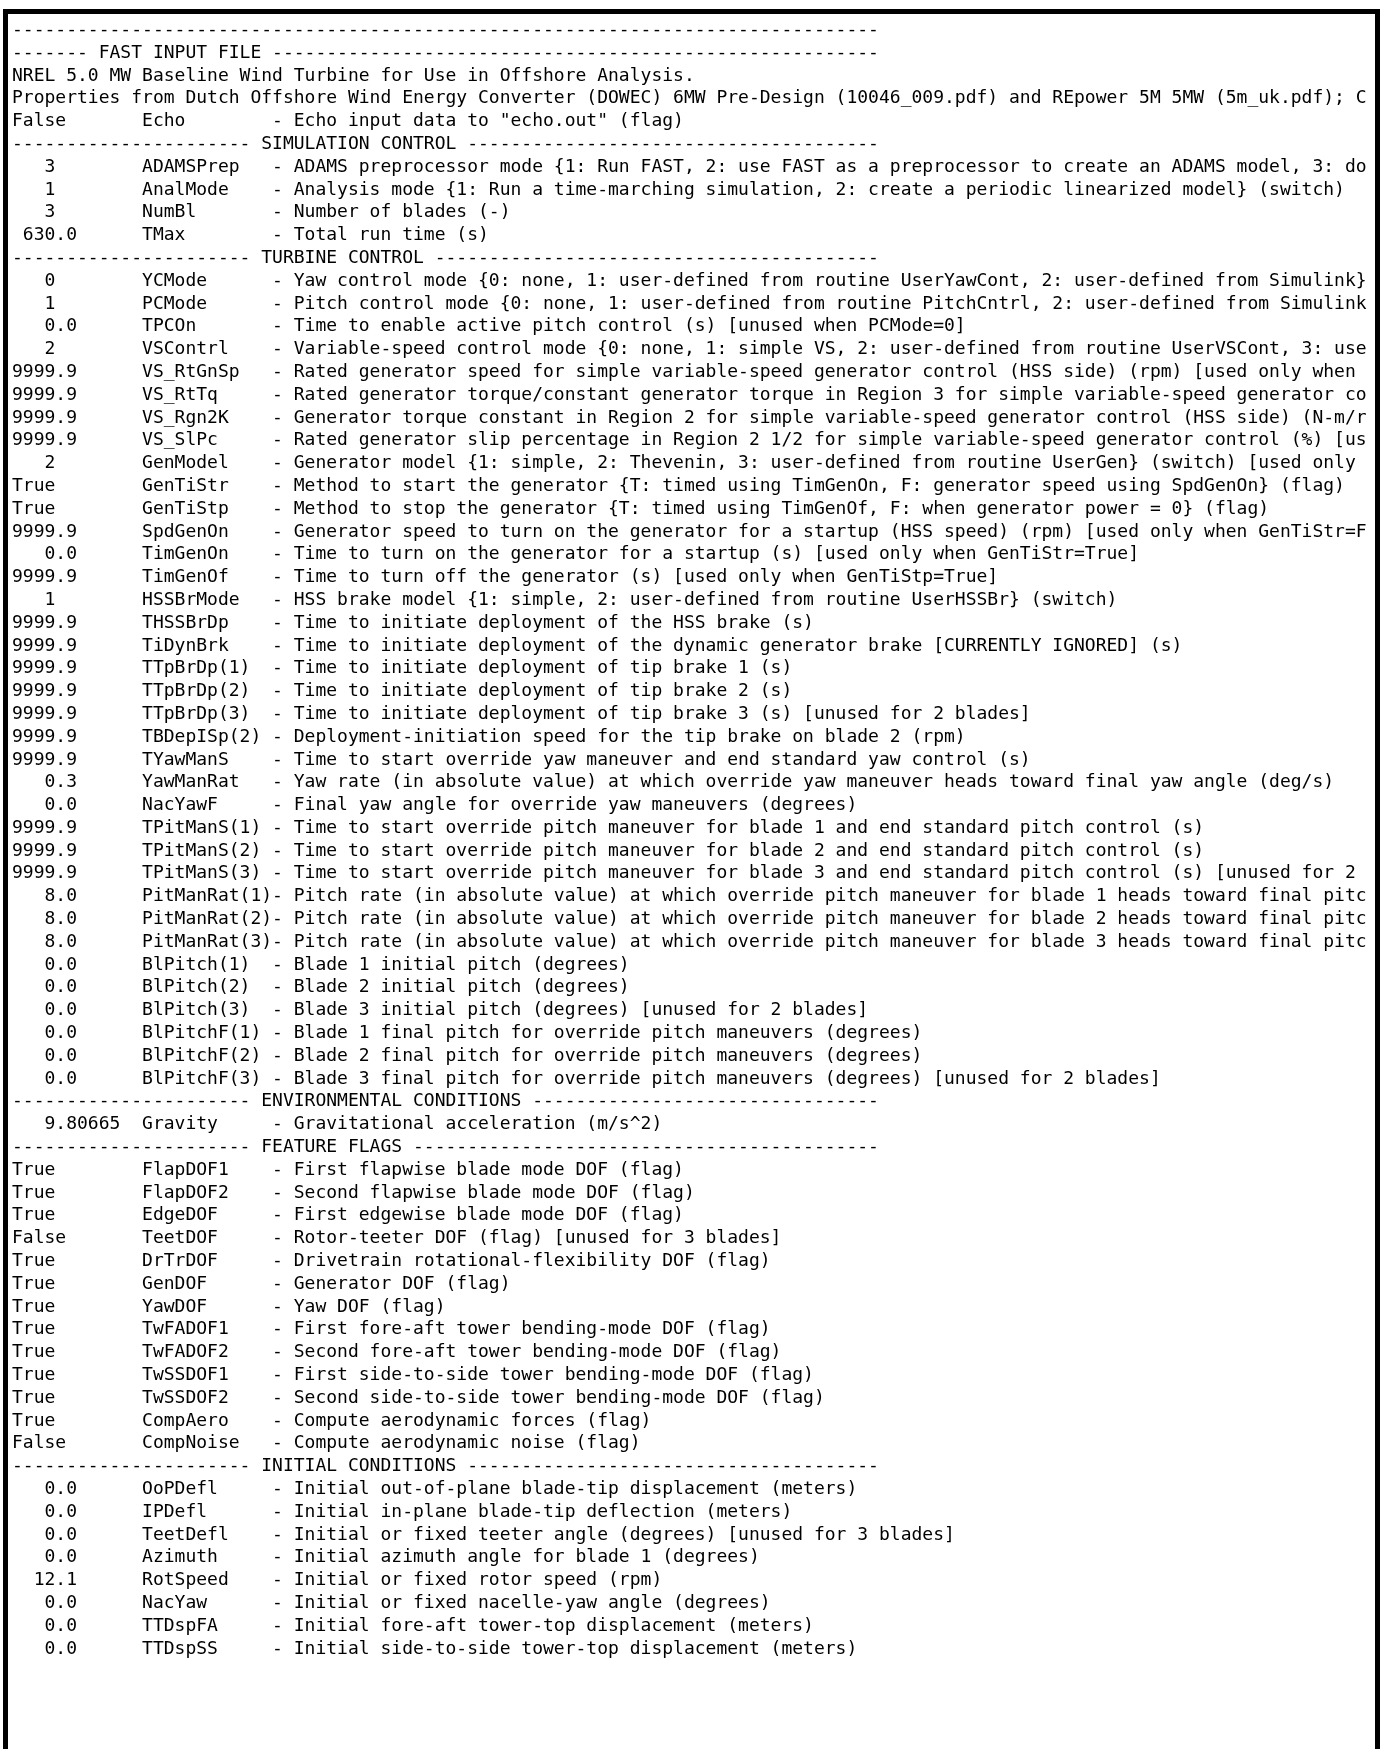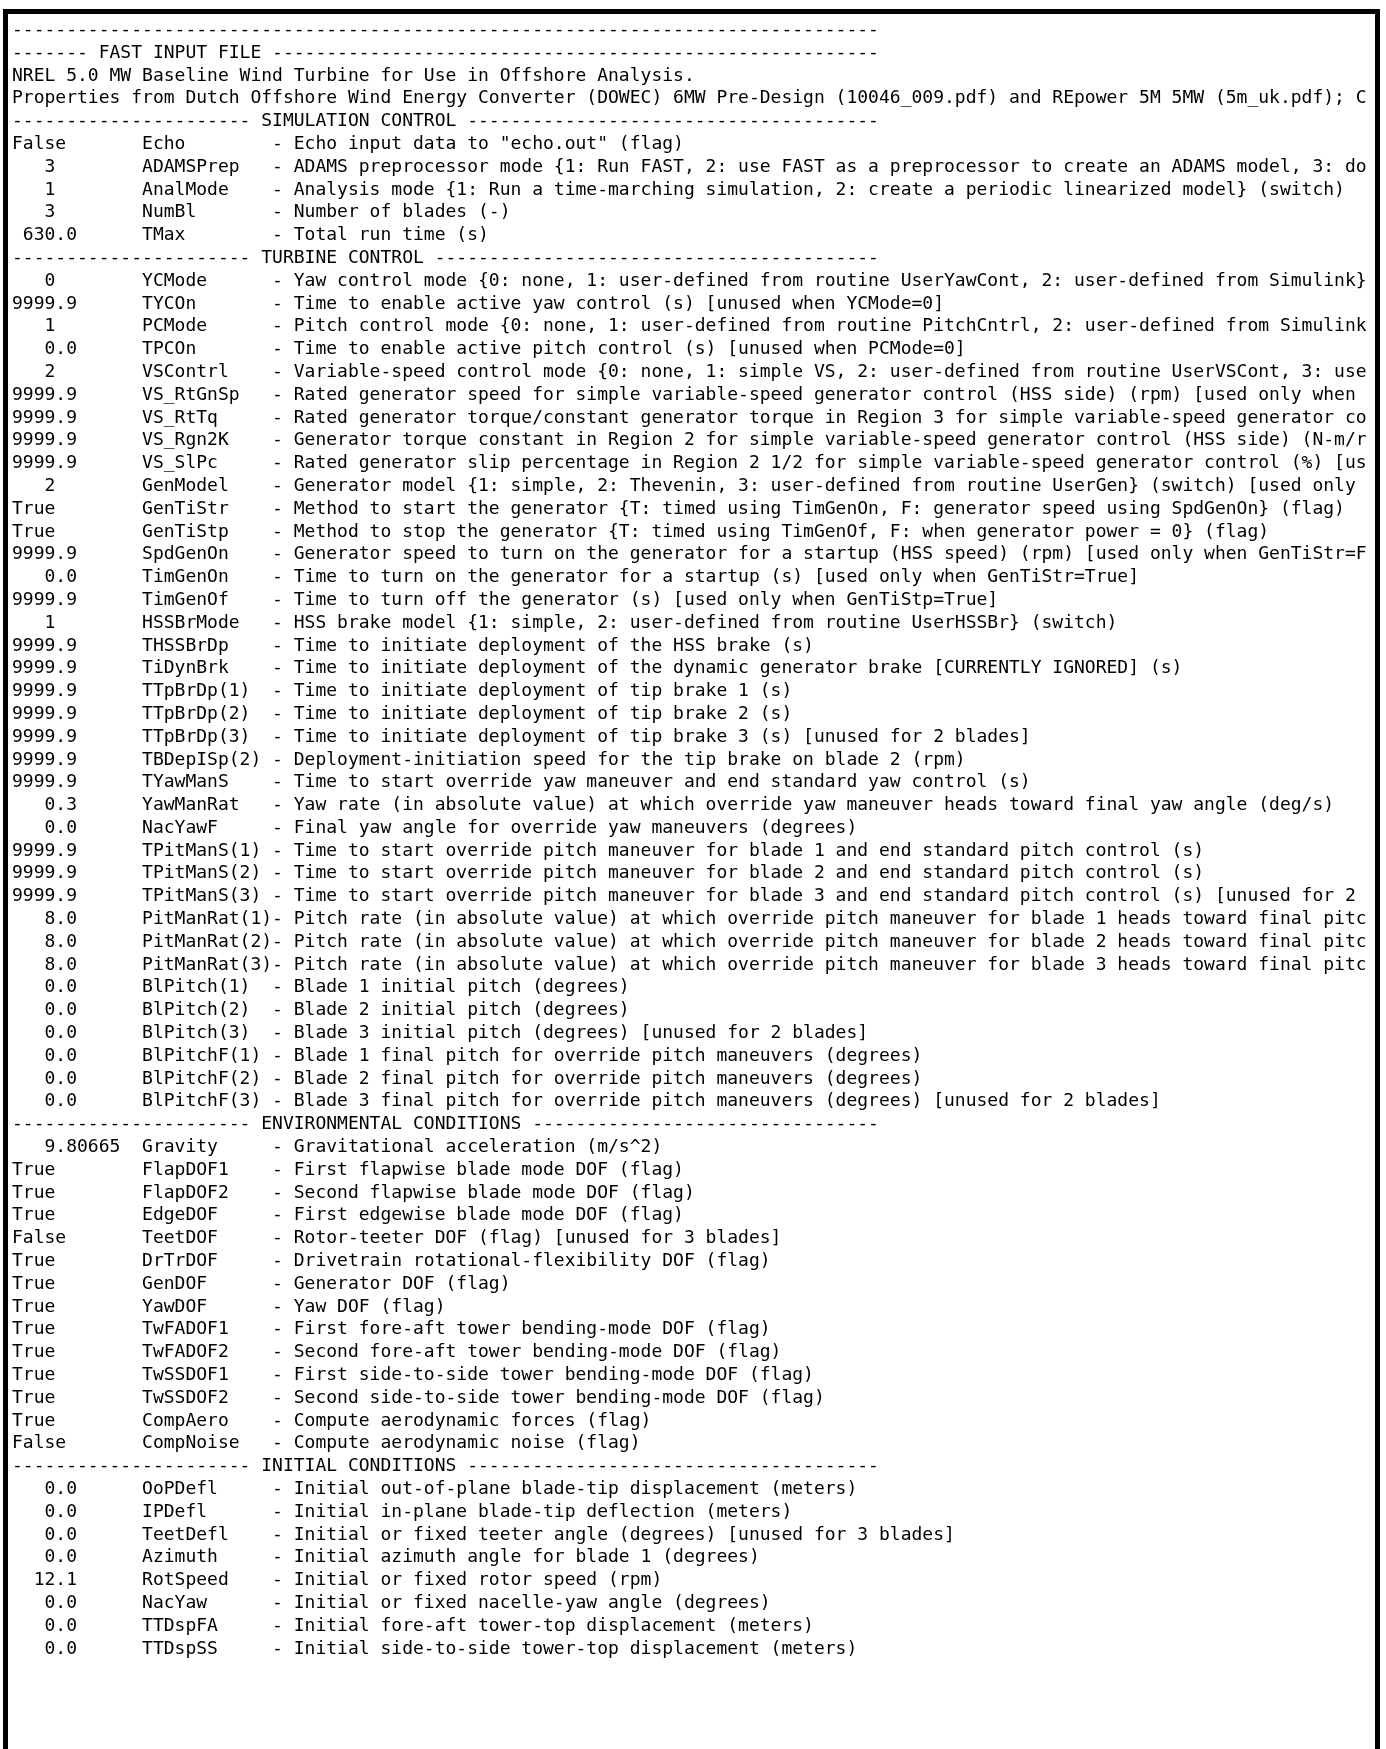--- a/index.html
+++ b/index.html
@@ -38,29 +38,28 @@
 </style>
 </head>
 <body>
 
 <div class="frame">
   <div class="code">
       <div class="ln">--------------------------------------------------------------------------------</div>
       <div class="ln">------- FAST INPUT FILE --------------------------------------------------------</div>
       <div class="ln">NREL 5.0 MW Baseline Wind Turbine for Use in Offshore Analysis.</div>
       <div class="ln">Properties from Dutch Offshore Wind Energy Converter (DOWEC) 6MW Pre-Design (10046_009.pdf) and REpower 5M 5MW (5m_uk.pdf); C</div>
+      <div class="ln">False       Echo        - Echo input data to "echo.out" (flag)</div>
       <div class="ln">---------------------- SIMULATION CONTROL --------------------------------------</div>
-      <div class="ln">False       Echo        - Echo input data to "echo.out" (flag)</div>
       <div class="ln">   3        ADAMSPrep   - ADAMS preprocessor mode {1: Run FAST, 2: use FAST as a preprocessor to create an ADAMS model, 3: do</div>
       <div class="ln">   1        AnalMode    - Analysis mode {1: Run a time-marching simulation, 2: create a periodic linearized model} (switch)</div>
       <div class="ln">   3        NumBl       - Number of blades (-)</div>
       <div class="ln"> 630.0      TMax        - Total run time (s)</div>
       <div class="ln">---------------------- TURBINE CONTROL -----------------------------------------</div>
       <div class="ln">   0        YCMode      - Yaw control mode {0: none, 1: user-defined from routine UserYawCont, 2: user-defined from Simulink}</div>
-      <div class="ln">9999.9      TYCOn       - Time to enable active yaw control (s) [unused when YCMode=0]</div>
       <div class="ln">   1        PCMode      - Pitch control mode {0: none, 1: user-defined from routine PitchCntrl, 2: user-defined from Simulink</div>
       <div class="ln">   0.0      TPCOn       - Time to enable active pitch control (s) [unused when PCMode=0]</div>
       <div class="ln">   2        VSContrl    - Variable-speed control mode {0: none, 1: simple VS, 2: user-defined from routine UserVSCont, 3: use</div>
       <div class="ln">9999.9      VS_RtGnSp   - Rated generator speed for simple variable-speed generator control (HSS side) (rpm) [used only when</div>
       <div class="ln">9999.9      VS_RtTq     - Rated generator torque/constant generator torque in Region 3 for simple variable-speed generator co</div>
       <div class="ln">9999.9      VS_Rgn2K    - Generator torque constant in Region 2 for simple variable-speed generator control (HSS side) (N-m/r</div>
       <div class="ln">9999.9      VS_SlPc     - Rated generator slip percentage in Region 2 1/2 for simple variable-speed generator control (%) [us</div>
       <div class="ln">   2        GenModel    - Generator model {1: simple, 2: Thevenin, 3: user-defined from routine UserGen} (switch) [used only</div>
       <div class="ln">True        GenTiStr    - Method to start the generator {T: timed using TimGenOn, F: generator speed using SpdGenOn} (flag)</div>
       <div class="ln">True        GenTiStp    - Method to stop the generator {T: timed using TimGenOf, F: when generator power = 0} (flag)</div>
@@ -84,20 +83,21 @@
       <div class="ln">   8.0      PitManRat(2)- Pitch rate (in absolute value) at which override pitch maneuver for blade 2 heads toward final pitc</div>
       <div class="ln">   8.0      PitManRat(3)- Pitch rate (in absolute value) at which override pitch maneuver for blade 3 heads toward final pitc</div>
       <div class="ln">   0.0      BlPitch(1)  - Blade 1 initial pitch (degrees)</div>
       <div class="ln">   0.0      BlPitch(2)  - Blade 2 initial pitch (degrees)</div>
       <div class="ln">   0.0      BlPitch(3)  - Blade 3 initial pitch (degrees) [unused for 2 blades]</div>
       <div class="ln">   0.0      BlPitchF(1) - Blade 1 final pitch for override pitch maneuvers (degrees)</div>
       <div class="ln">   0.0      BlPitchF(2) - Blade 2 final pitch for override pitch maneuvers (degrees)</div>
       <div class="ln">   0.0      BlPitchF(3) - Blade 3 final pitch for override pitch maneuvers (degrees) [unused for 2 blades]</div>
       <div class="ln">---------------------- ENVIRONMENTAL CONDITIONS --------------------------------</div>
       <div class="ln">   9.80665  Gravity     - Gravitational acceleration (m/s^2)</div>
+      <div class="ln">---------------------- FEATURE FLAGS -------------------------------------------</div>
       <div class="ln">True        FlapDOF1    - First flapwise blade mode DOF (flag)</div>
       <div class="ln">True        FlapDOF2    - Second flapwise blade mode DOF (flag)</div>
       <div class="ln">True        EdgeDOF     - First edgewise blade mode DOF (flag)</div>
       <div class="ln">False       TeetDOF     - Rotor-teeter DOF (flag) [unused for 3 blades]</div>
       <div class="ln">True        DrTrDOF     - Drivetrain rotational-flexibility DOF (flag)</div>
       <div class="ln">True        GenDOF      - Generator DOF (flag)</div>
       <div class="ln">True        YawDOF      - Yaw DOF (flag)</div>
       <div class="ln">True        TwFADOF1    - First fore-aft tower bending-mode DOF (flag)</div>
       <div class="ln">True        TwFADOF2    - Second fore-aft tower bending-mode DOF (flag)</div>
       <div class="ln">True        TwSSDOF1    - First side-to-side tower bending-mode DOF (flag)</div>

